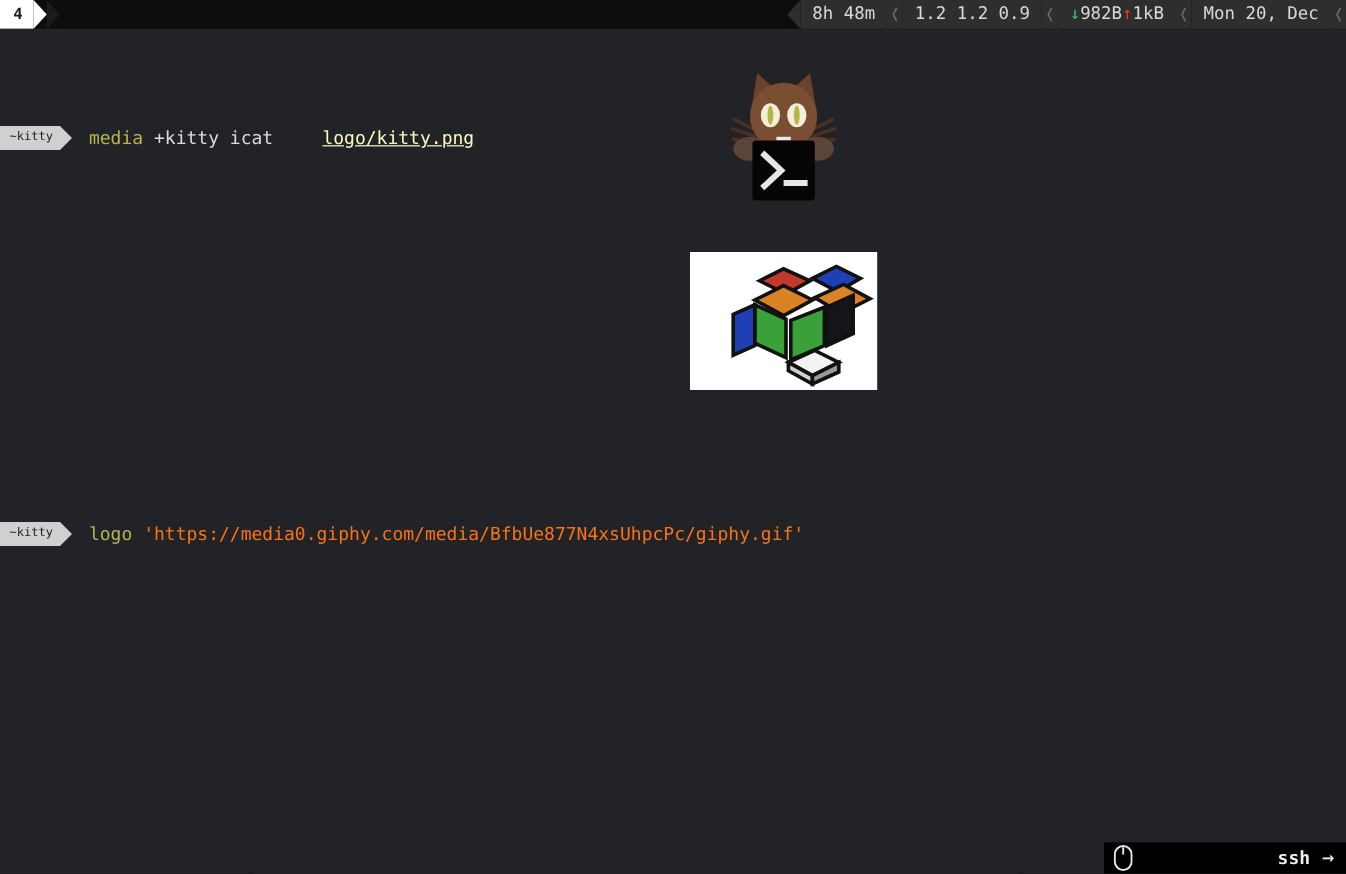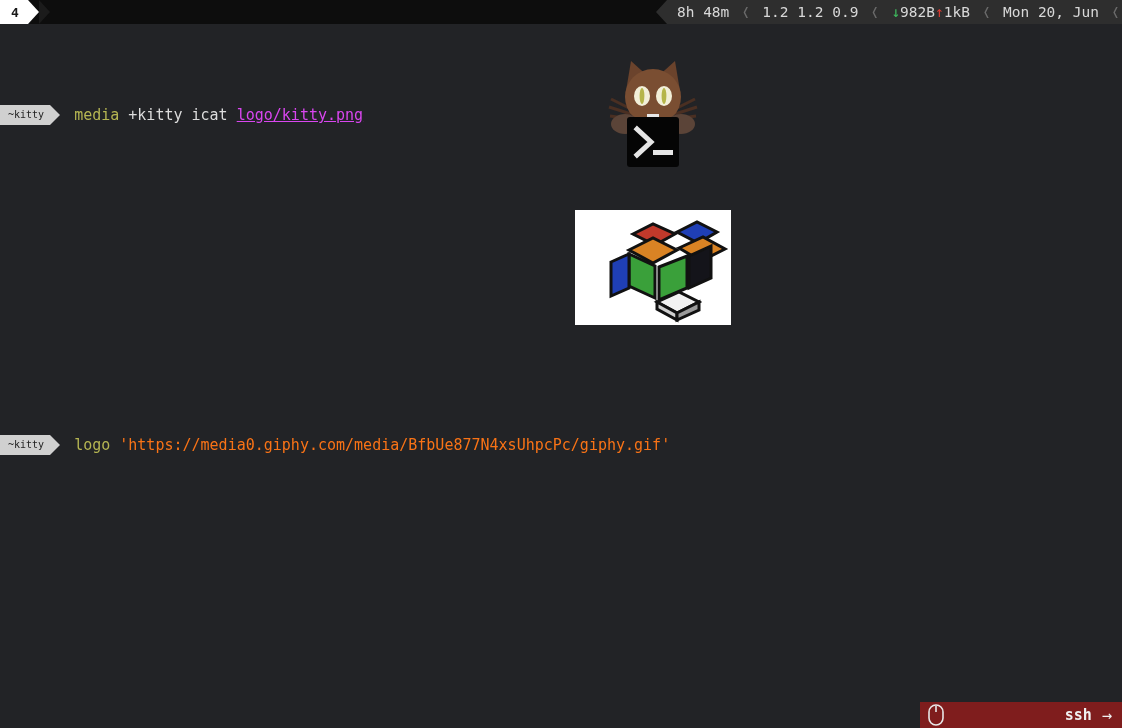--- a/index.html
+++ b/index.html
@@ -62,31 +62,31 @@
     align-items:center;padding:0 6px 0 8px;font-size:10px;
   }
   .parrow{
     width:0;height:0;border-top:10px solid transparent;
     border-bottom:10px solid transparent;border-left:10px solid #d0d0d0;
   }
   .cmd{padding-left:14px;}
   .c-cmdname{color:#b5b552;}
   .c-white{color:#dcdcdc;}
   .c-str{color:#f97316;}
-  .c-under{color:#d946ef;text-decoration:underline;}
+  .c-under{color:#fef9c3;text-decoration:underline;margin-left:32px;}
   
   #kitty-logo{position:absolute;left:607px;top:57px;width:92px;height:112px;}
   #cube-box{
     position:absolute;left:575px;top:210px;width:156px;height:115px;
     background:#ffffff;
   }
   
   #overlay{
     position:absolute;left:920px;top:702px;width:202px;height:26px;
-    background:#7f1d1d;display:flex;align-items:center;
+    background:#000000;display:flex;align-items:center;
     padding:0 10px 0 8px;box-sizing:border-box;
   }
   #overlay .ov-label{
     color:#f0f0f0;font-size:15px;font-weight:bold;margin-left:auto;
     padding-right:10px;
   }
   #overlay .ov-arrow{color:#f0f0f0;font-size:17px;}
 </style>
 </head>
 <body>
@@ -105,21 +105,21 @@
     <div class="seg">1.2 1.2 0.9</div>
     <div class="sep-mid">❬</div>
     <div class="seg">
         <span class="dn">↓</span>
         <span>982B</span>
         <span> </span>
         <span class="up">↑</span>
         <span>1kB</span>
       </div>
     <div class="sep-mid">❬</div>
-    <div class="seg">Mon 20, Jun</div>
+    <div class="seg">Mon 20, Dec</div>
     <div class="sep-mid">❬</div>
   </div>
 </div>
 
 <div id="screen">
 
   
   <div class="row prompt" style="height:22px;">
     <div class="pseg">~kitty</div>
     <div class="parrow"></div>

